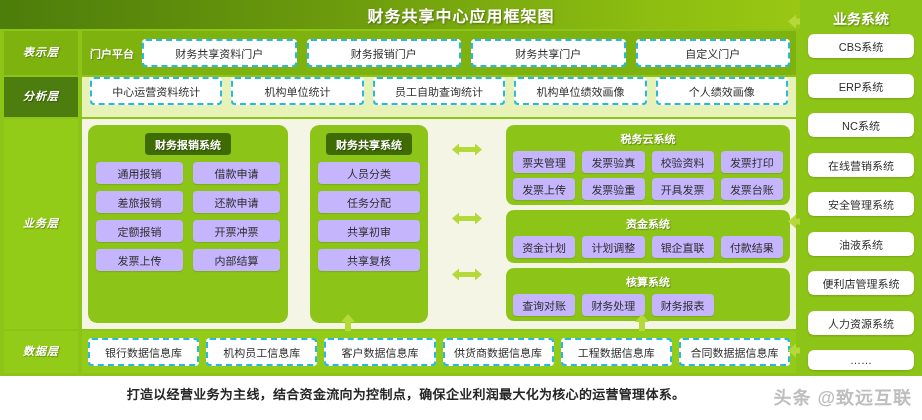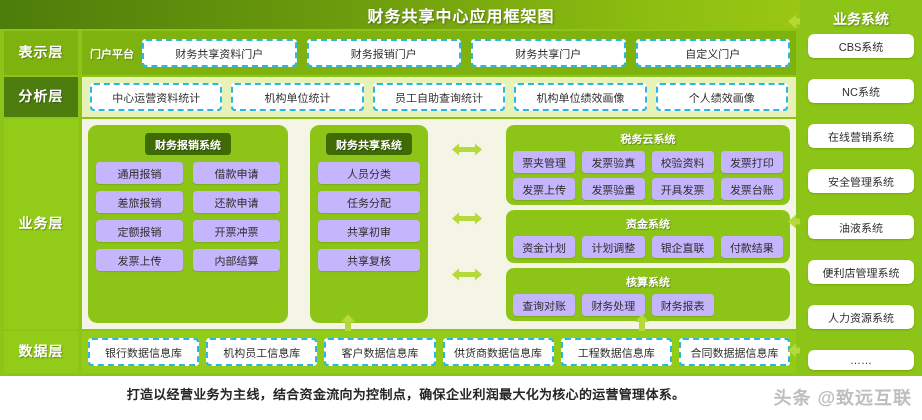--- a/index.html
+++ b/index.html
@@ -25,23 +25,23 @@
   
   .board {
     position: absolute; left: 0; top: 29px; width: 800px; height: 347px;
     background: #8cc417;
   }
 
   
   .layer-label {
     position: absolute; left: 4px; width: 74px;
     display: flex; align-items: center; justify-content: center;
-    color: #ffffff; font-size: 14px; font-weight: bold; letter-spacing: 1px;
+    color: #ffffff; font-size: 11px; font-weight: bold; letter-spacing: 1px;
     text-shadow: 1px 1px 1px rgba(0,0,0,.3);
-    text-align: center; line-height: 1.25;
+    text-align: center; line-height: 1.25; font-style: italic;
   }
   .lbl-present { top: 2px;   height: 44px; background: #7eb30f; }
   .lbl-analyse { top: 48px;  height: 40px; background: #4d7c0f; }
   .lbl-biz     { top: 90px;  height: 210px; background: #93cb19; }
   .lbl-data    { top: 302px; height: 42px; background: #93cb19; }
 
   
   .present-band {
     position: absolute; left: 82px; top: 2px; width: 714px; height: 44px;
     background: #7eb30f; display: flex; align-items: center; padding-left: 8px;
@@ -53,21 +53,21 @@
   .portal-row { display: flex; flex: 1; justify-content: space-between; gap: 10px; padding-right: 6px; }
   .dashed-chip {
     background: #ffffff; border: 2px dashed #29b7e3; border-radius: 4px;
     font-size: 11px; color: #2f2f2f; text-align: center;
     padding: 4px 8px; white-space: nowrap; flex: 1;
   }
 
   
   .analyse-band {
     position: absolute; left: 82px; top: 48px; width: 714px; height: 40px;
-    background: #e6f2b7; display: flex; align-items: center;
+    background: #e6f2b7; display: flex; align-items: flex-start;
     padding: 0 8px; gap: 9px;
   }
 
   
   .biz-band {
     position: absolute; left: 82px; top: 90px; width: 714px; height: 210px;
     background: #f4f5e4;
     display: flex; padding: 6px 6px 6px 6px; gap: 22px;
   }
   .panel {
@@ -309,20 +309,21 @@
         <path d="M0 7.5 L8 0.5 L8 4.5 L22 4.5 L22 0.5 L30 7.5 L22 14.5 L22 10.5 L8 10.5 L8 14.5 Z" fill="#b5d93a"></path>
       </svg>
   </div>
 
   <div class="sidebar">
     <div class="sidebar-head">
       <span>业务系统</span>
     </div>
     <div class="sidebar-list">
       <div class="side-chip">CBS系统</div>
+      <div class="side-chip">ERP系统</div>
       <div class="side-chip">NC系统</div>
       <div class="side-chip">在线营销系统</div>
       <div class="side-chip">安全管理系统</div>
       <div class="side-chip">油液系统</div>
       <div class="side-chip">便利店管理系统</div>
       <div class="side-chip">人力资源系统</div>
       <div class="side-chip">……</div>
     </div>
   </div>
 

